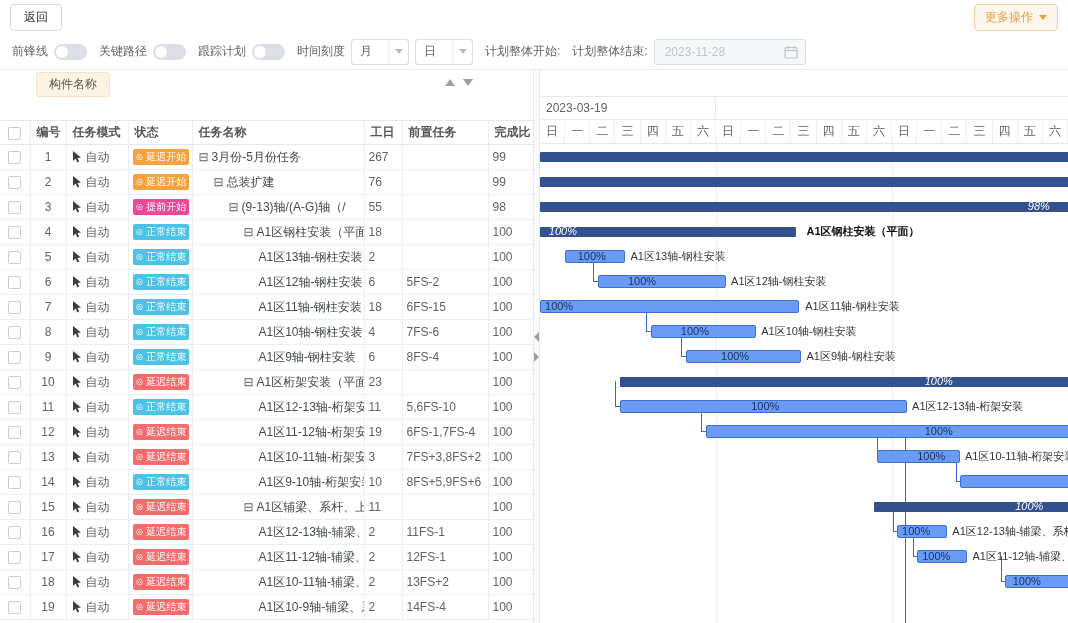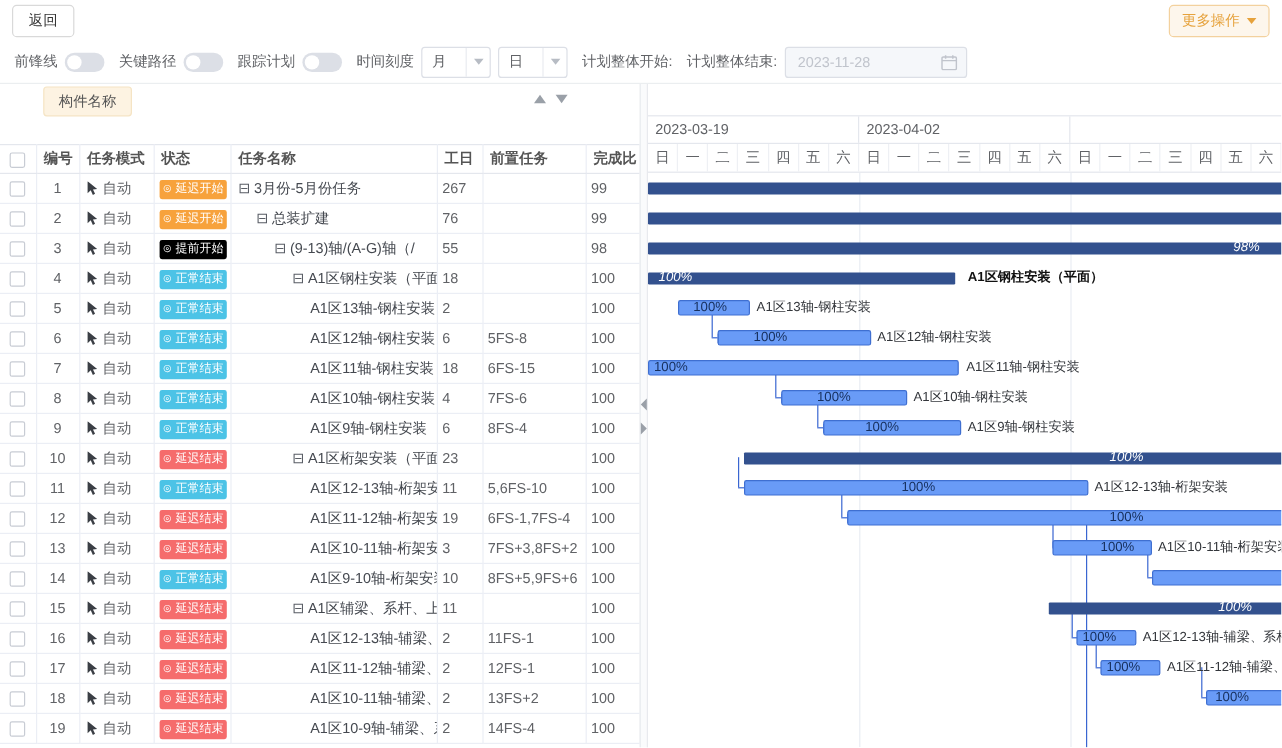--- a/index.html
+++ b/index.html
@@ -208,21 +208,21 @@
             <td class="c-check"><span class="checkbox"></span></td>
             <td class="c-id">3</td>
             <td class="c-mode">
               <span class="mode-wrap">
                 <svg width="11" height="12" viewBox="0 0 11 12">
                   <path d="M2 0 L2 10 L4.6 7.6 L6.4 11.4 L8.2 10.5 L6.5 6.9 L10 6.6 Z" fill="#3b3f45"></path>
                 </svg>
                 <span>自动</span>
               </span>
             </td>
-            <td class="c-status"><span class="badge" style="background:#000000">⊙ 提前开始</span></td>
+            <td class="c-status"><span class="badge" style="background:#ec4899">⊙ 提前开始</span></td>
             <td class="c-name" style="padding-left:36px"><span class="collapse-icon">⊟</span>(9-13)轴/(A-G)轴（/</td>
             <td class="c-days">55</td>
             <td class="c-pre"></td>
             <td class="c-pct">98</td>
           </tr>
           <tr>
             <td class="c-check"><span class="checkbox"></span></td>
             <td class="c-id">4</td>
             <td class="c-mode">
               <span class="mode-wrap">
@@ -262,21 +262,21 @@
               <span class="mode-wrap">
                 <svg width="11" height="12" viewBox="0 0 11 12">
                   <path d="M2 0 L2 10 L4.6 7.6 L6.4 11.4 L8.2 10.5 L6.5 6.9 L10 6.6 Z" fill="#3b3f45"></path>
                 </svg>
                 <span>自动</span>
               </span>
             </td>
             <td class="c-status"><span class="badge" style="background:#4cc3e6">⊙ 正常结束</span></td>
             <td class="c-name" style="padding-left:66px">A1区12轴-钢柱安装</td>
             <td class="c-days">6</td>
-            <td class="c-pre">5FS-8</td>
+            <td class="c-pre">5FS-2</td>
             <td class="c-pct">100</td>
           </tr>
           <tr>
             <td class="c-check"><span class="checkbox"></span></td>
             <td class="c-id">7</td>
             <td class="c-mode">
               <span class="mode-wrap">
                 <svg width="11" height="12" viewBox="0 0 11 12">
                   <path d="M2 0 L2 10 L4.6 7.6 L6.4 11.4 L8.2 10.5 L6.5 6.9 L10 6.6 Z" fill="#3b3f45"></path>
                 </svg>
@@ -499,21 +499,20 @@
 
   <div class="splitter">
     <span class="tri-left"></span>
     <span class="tri-right"></span>
   </div>
 
   <div class="gantt">
     <div class="g-spacer"></div>
     <div class="g-weeks">
       <div class="g-week">2023-03-19</div>
-      <div class="g-week">2023-04-02</div>
     </div>
     <div class="g-days">
         <div class="g-day">日</div>
         <div class="g-day">一</div>
         <div class="g-day">二</div>
         <div class="g-day">三</div>
         <div class="g-day">四</div>
         <div class="g-day">五</div>
         <div class="g-day">六</div>
         <div class="g-day">日</div>

